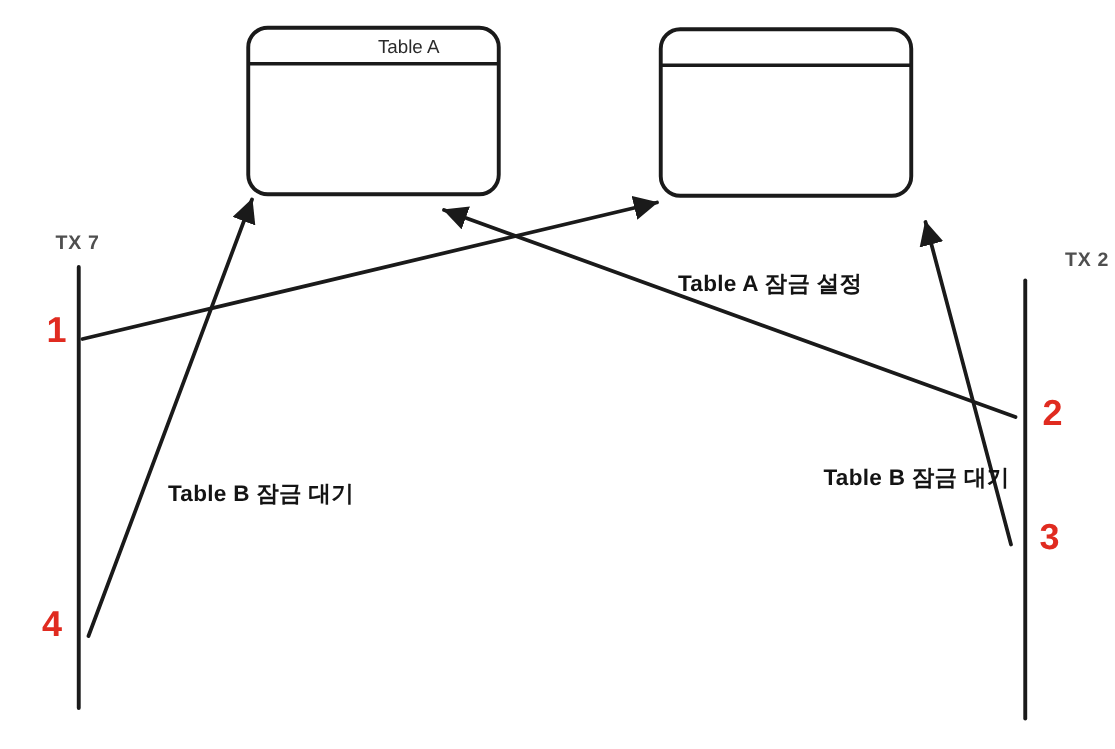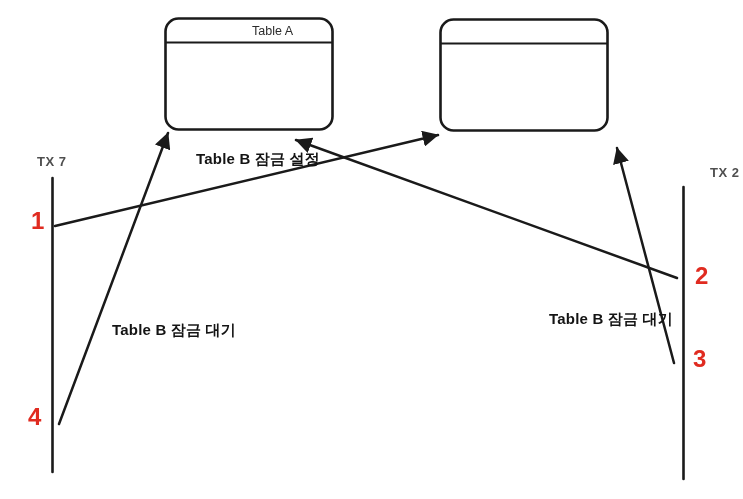--- a/index.html
+++ b/index.html
@@ -62,17 +62,17 @@
   <div class="lbl table-title" style="left:165px;top:25px;width:167px;margin-left:24px;">Table A</div>
 
   <div class="lbl tx-label" style="left:37px;top:155px;">TX 7</div>
   <div class="lbl tx-label" style="left:710px;top:166px;text-align:right;">TX 2</div>
 
   <div class="lbl step-num" style="left:31px;top:209px;">1</div>
   <div class="lbl step-num" style="left:695px;top:264px;">2</div>
   <div class="lbl step-num" style="left:693px;top:347px;">3</div>
   <div class="lbl step-num" style="left:28px;top:405px;">4</div>
 
-  <div class="lbl arrow-label" style="left:196px;top:151px;">Table B 잠금 설정</div>
+  <div class="lbl arrow-label" style="left:452px;top:182px;">Table A 잠금 설정</div>
   <div class="lbl arrow-label" style="left:549px;top:311px;">Table B 잠금 대기</div>
   <div class="lbl arrow-label" style="left:112px;top:322px;">Table B 잠금 대기</div>
 
 </div>
 
 </body></html>

